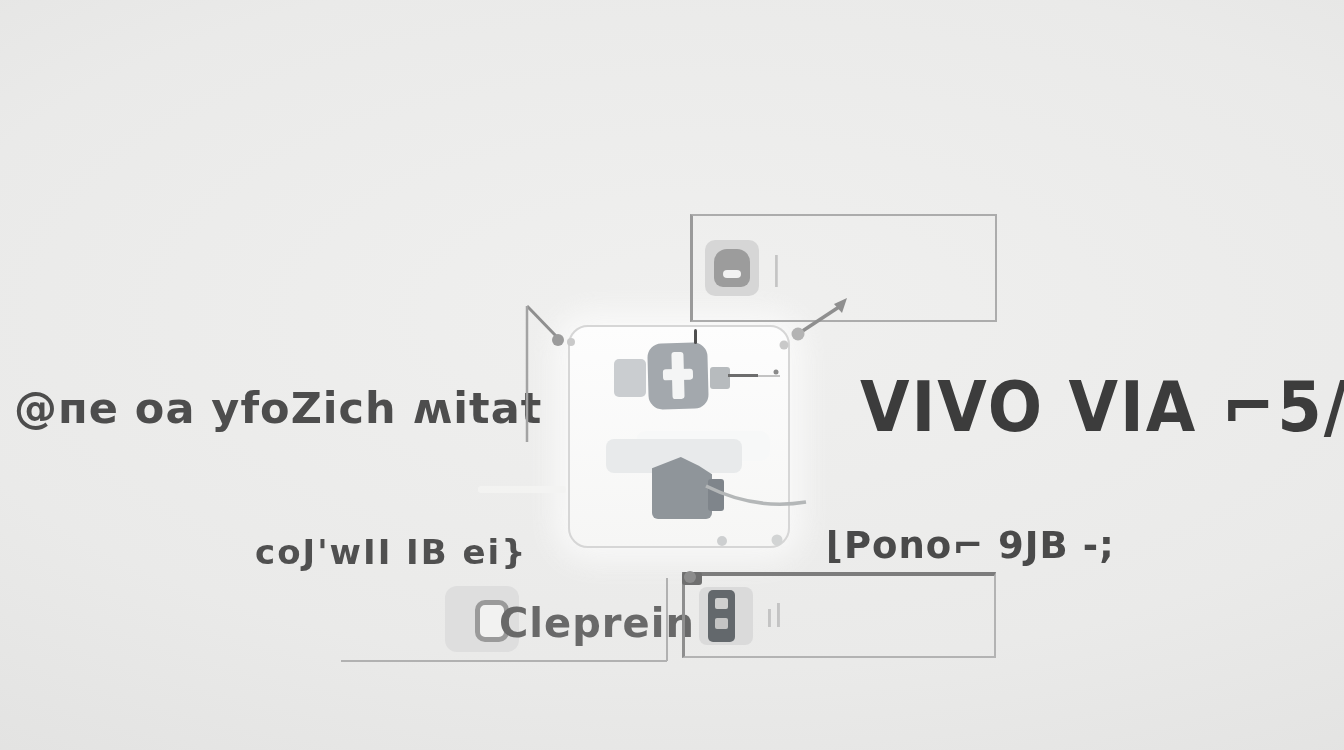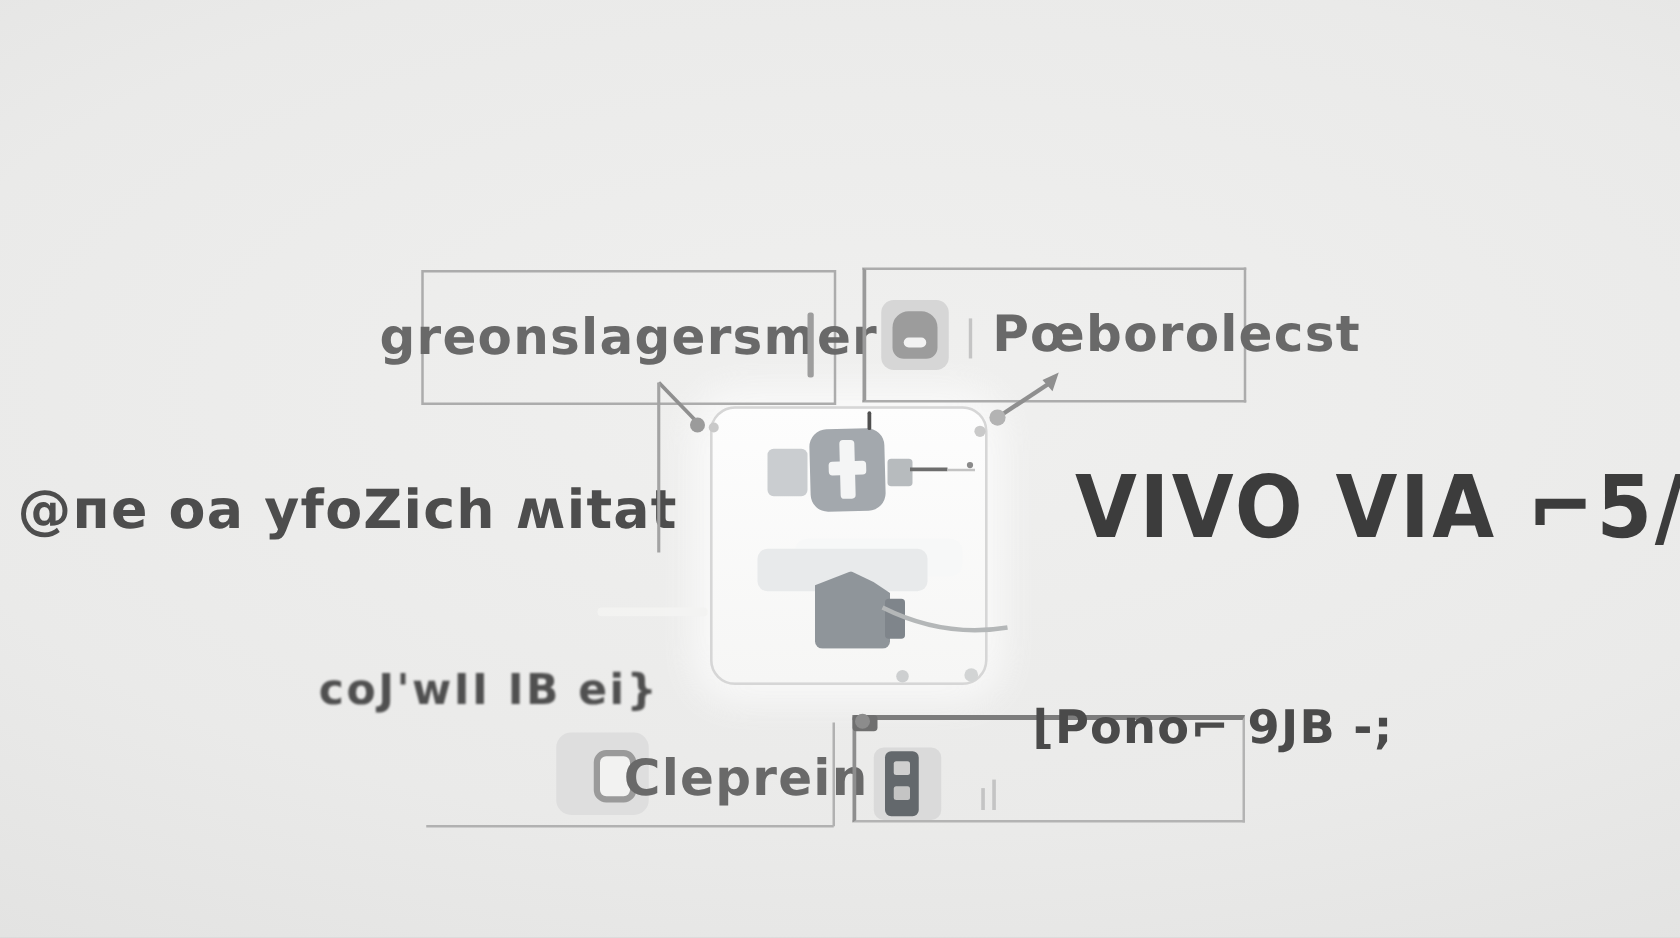--- a/index.html
+++ b/index.html
@@ -6,21 +6,21 @@
   #canvas{
     position:relative;width:1344px;height:750px;overflow:hidden;
     font-family:"DejaVu Sans","Liberation Sans",sans-serif;
     background:
       radial-gradient(ellipse 130% 105% at 52% 42%, #f0f0ef 0%, #eaeae9 45%, #e3e3e2 68%, #d2d2d1 100%);
   }
   
   .box{position:absolute;border:2px solid #acacac;box-sizing:border-box;}
   .box-tl{left:337px;top:216px;width:332px;height:108px;display:flex;align-items:center;justify-content:center;}
   .box-tr{left:690px;top:214px;width:307px;height:108px;border-left:3px solid #9a9a9a;display:flex;align-items:center;gap:12px;padding-left:12px;}
-  .box-br{left:682px;top:572px;width:314px;height:86px;border:2px solid #b3b3b3;border-top:4px solid #7c7c7c;border-left:3px solid #8e8e8e;display:flex;align-items:flex-end;gap:29px;padding-left:14px;}
+  .box-br{left:682px;top:572px;width:314px;height:86px;border:2px solid #b3b3b3;border-top:4px solid #7c7c7c;border-left:3px solid #8e8e8e;display:flex;align-items:center;gap:12px;padding-left:14px;}
   .corner-patch{position:absolute;left:-3px;top:-4px;width:20px;height:13px;background:#6f6f6f;border-radius:3px;}
   .callout-label{font-size:40px;font-weight:600;color:#696969;letter-spacing:1px;filter:blur(.5px);white-space:nowrap;}
   .stray-mark{position:absolute;right:16px;top:32px;width:5px;height:52px;background:#9d9d9d;border-radius:2px;}
   .tick{font-size:32px;color:#c4c4c4;filter:blur(.5px);}
   
   .lens-wrap{position:relative;width:54px;height:56px;background:#d6d6d6;border-radius:10px;flex:0 0 auto;}
   .lens-inner{position:absolute;left:9px;top:9px;width:36px;height:38px;background:#9c9c9c;border-radius:13px 13px 9px 9px;}
   .lens-dash{position:absolute;left:9px;top:21px;width:18px;height:8px;background:#f2f2f2;border-radius:4px;}
   
   .bc-group{position:absolute;left:445px;top:586px;display:flex;align-items:flex-start;text-align:center;}
@@ -48,21 +48,21 @@
   .pin-line2{left:188px;top:48px;width:22px;height:2px;background:#c3c3c3;}
   .tray{left:36px;top:112px;width:136px;height:34px;background:#e8eaeb;border-radius:8px;}
   .tray-hi{left:66px;top:104px;width:134px;height:30px;background:#f7f8f8;border-radius:10px;}
   .charger{left:82px;top:130px;width:60px;height:62px;background:#8f959a;border-radius:6px;
     clip-path:polygon(0 18%,48% 0,78% 14%,100% 28%,100% 100%,0 100%);}
   .charger-block{left:138px;top:152px;width:16px;height:32px;background:#7f858b;border-radius:3px;}
   
   .feature-left{position:absolute;left:14px;top:383px;width:500px;font-size:43px;font-weight:700;color:#4d4d4d;letter-spacing:1px;filter:blur(.6px);white-space:nowrap;}
   .brand{position:absolute;left:860px;top:370px;font-size:64px;font-weight:800;color:#3c3c3c;letter-spacing:2px;filter:blur(.3px);transform:scaleY(1.08);white-space:nowrap;}
   .note-bl{position:absolute;left:255px;top:532px;font-size:34px;font-weight:700;color:#505050;letter-spacing:2px;filter:blur(.7px);white-space:nowrap;}
-  .note-br{position:absolute;left:826px;top:524px;font-size:37px;font-weight:700;color:#4a4a4a;letter-spacing:1px;filter:blur(.6px);white-space:nowrap;margin-top:36px;}
+  .note-br{position:absolute;left:826px;top:524px;font-size:37px;font-weight:700;color:#4a4a4a;letter-spacing:1px;filter:blur(.6px);white-space:nowrap;}
   
   #overlay{position:absolute;left:0;top:0;z-index:5;pointer-events:none;}
 </style>
 </head>
 <body>
 
 <div id="canvas">
 
   <div class="card">
     <div class="tray-hi"></div>
@@ -73,33 +73,28 @@
       <div class="plus-h"></div>
     </div>
     <div class="top-pin"></div>
     <div class="nub"></div>
     <div class="pin-line"></div>
     <div class="pin-line2"></div>
     <div class="charger"></div>
     <div class="charger-block"></div>
   </div>
 
-  <div class="box box-tl">
-    <span class="callout-label">greonslagersmer</span>
-    <div class="stray-mark"></div>
-  </div>
 
   <div class="box box-tr">
     <div class="lens-wrap">
       <div class="lens-inner">
         <div class="lens-dash"></div>
       </div>
     </div>
     <span class="tick">|</span>
-    <span class="callout-label">Pœborolecst</span>
   </div>
 
   <div class="bc-group">
     <div class="frame-wrap">
       <div class="frame-inner"></div>
     </div>
     <span class="callout-label bc-label">Cleprein</span>
   </div>
 
   <div class="box box-br">

